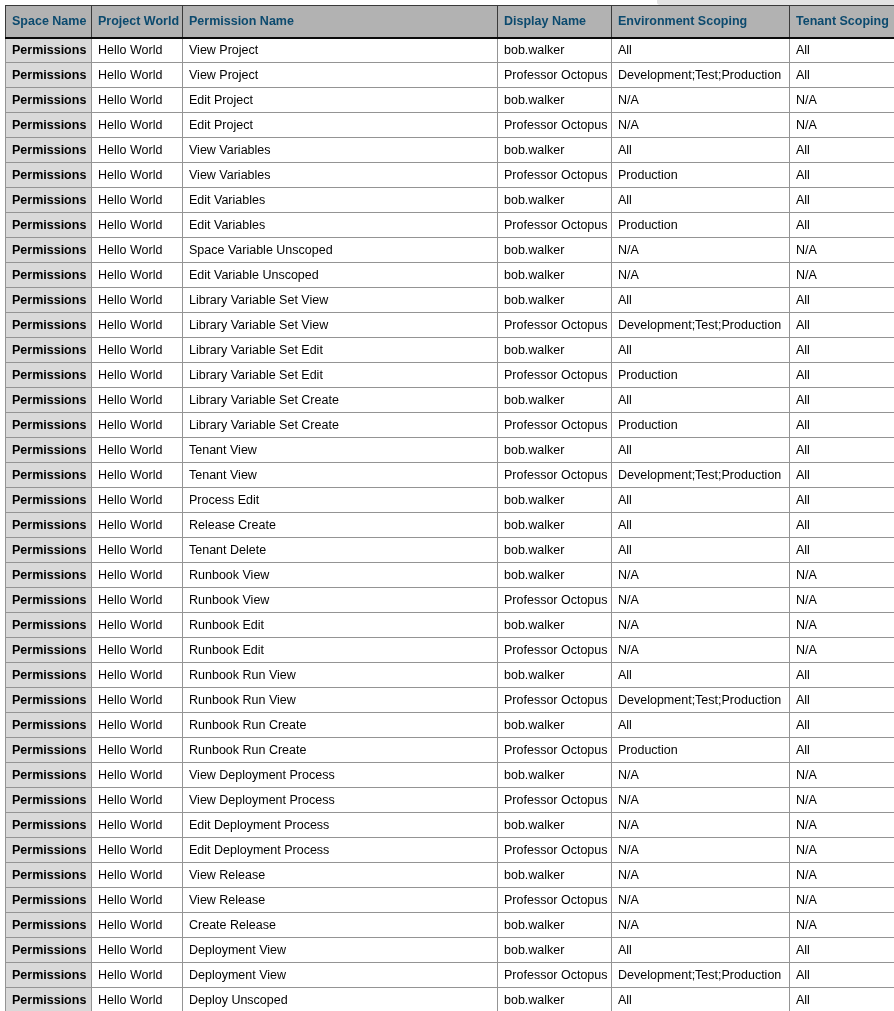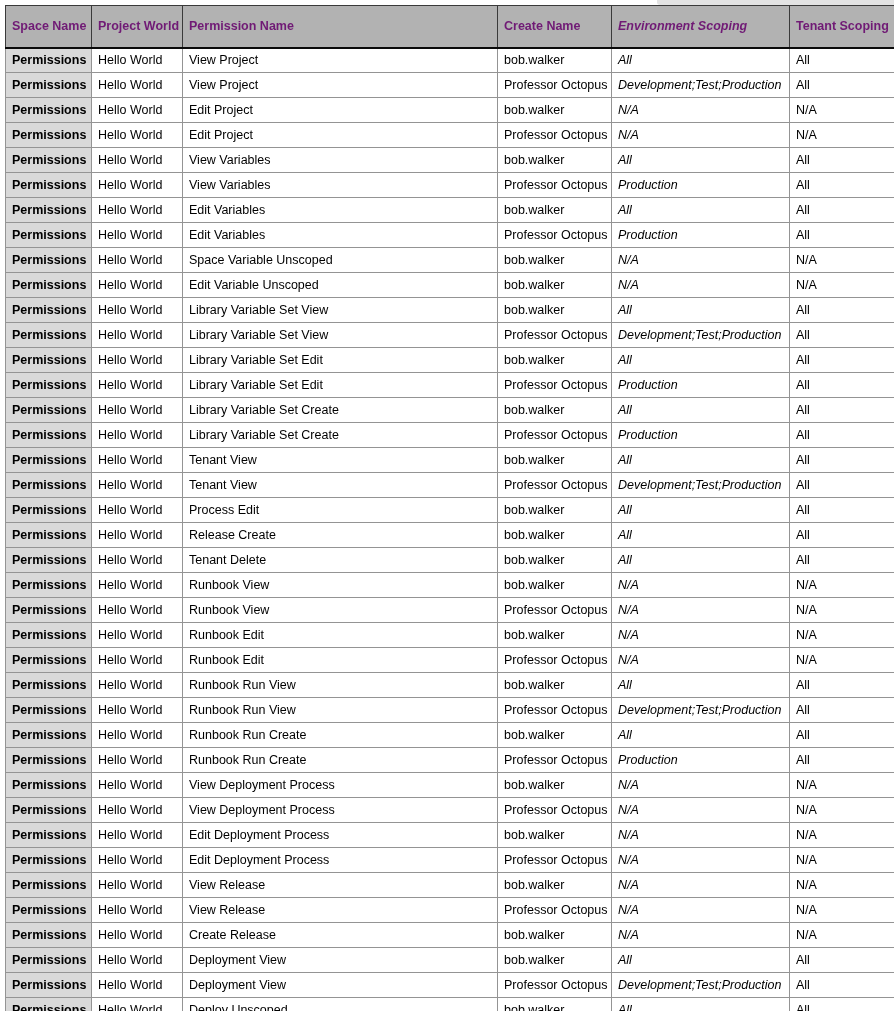--- a/index.html
+++ b/index.html
@@ -42,55 +42,55 @@
     vertical-align: middle;
     white-space: nowrap;
     overflow: hidden;
   }
   table.perm-table th {
     background: var(--header-bg, #b2b2b2);
     border: 1px solid var(--header-border, #3a3a3a);
     border-bottom: 2px solid #0a0a0a;
     font-size: 12.5px;
     font-weight: bold;
-    height: 42px;
-    color: #701a75;
+    height: 32px;
+    color: #0c4a6e;
   }
   table.perm-table td {
     background: #ffffff;
     border: 1px solid var(--body-border, #949494);
     font-size: 12.5px;
     font-weight: normal;
     height: 25px;
   }
   table.perm-table td.c0 {
     background: var(--first-col-bg, #d9d9d9);
     font-weight: bold;
   }
   
   .c0 { width: 86px; }
   .c1 { width: 91px; }
   .c2 { width: 315px; margin-top: 45px; }
   .c3 { width: 114px; }
-  .c4 { width: 178px; font-style: italic; }
+  .c4 { width: 178px; }
   .c5 { width: 116px; }
 </style>
 </head>
 <body>
 
 <div class="top-strip"></div>
 
 <div class="table-wrap">
   <table class="perm-table">
     <thead>
       <tr id="header-row">
           <th class="c0">Space Name</th>
           <th class="c1">Project World</th>
           <th class="c2">Permission Name</th>
-          <th class="c3">Create Name</th>
+          <th class="c3">Display Name</th>
           <th class="c4">Environment Scoping</th>
           <th class="c5">Tenant Scoping</th>
         </tr>
     </thead>
     <tbody id="table-body">
         <tr>
           <td class="c0">Permissions</td>
           <td class="c1">Hello World</td>
           <td class="c2">View Project</td>
           <td class="c3">bob.walker</td>

